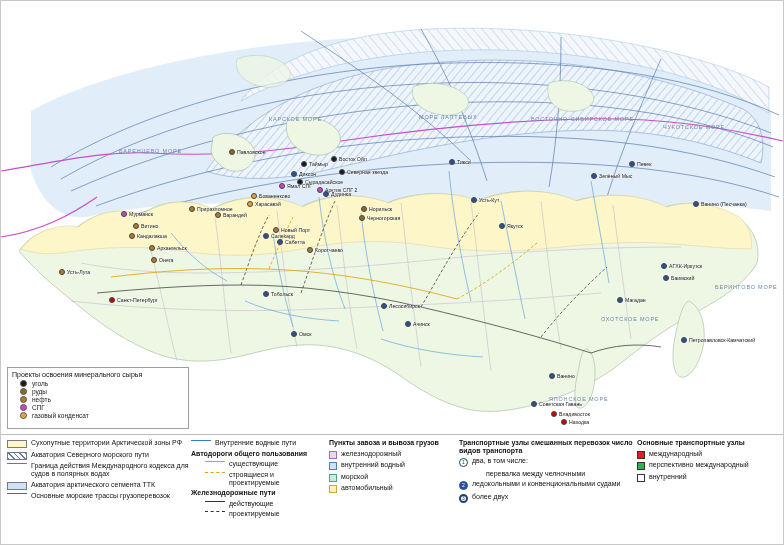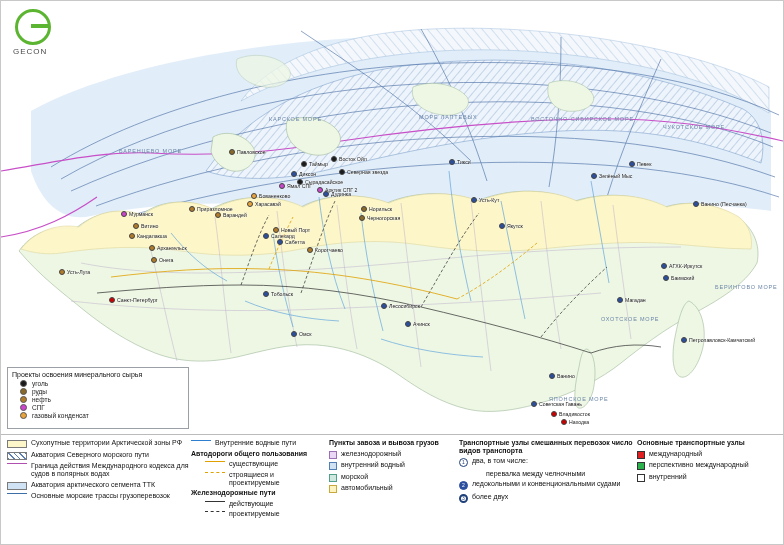--- a/index.html
+++ b/index.html
@@ -359,25 +359,20 @@
         <div style="position: absolute; left: 290px; top: 170px; display: flex; align-items: center; white-space: nowrap;">
           <span style="width: 6px; height: 6px; border-radius: 50%; background: rgb(43, 79, 158); border: 1px solid rgb(68, 68, 68); box-sizing: border-box; margin-right: 2px; flex: 0 0 auto;"></span>
           <span style="font-size: 5.2px; color: rgb(26, 26, 26); text-shadow: rgb(255, 255, 255) 0px 0px 2px, rgb(255, 255, 255) 0px 0px 2px;">Диксон</span>
         </div>
         <div style="position: absolute; left: 322px; top: 190px; display: flex; align-items: center; white-space: nowrap;">
           <span style="width: 6px; height: 6px; border-radius: 50%; background: rgb(43, 79, 158); border: 1px solid rgb(68, 68, 68); box-sizing: border-box; margin-right: 2px; flex: 0 0 auto;"></span>
           <span style="font-size: 5.2px; color: rgb(26, 26, 26); text-shadow: rgb(255, 255, 255) 0px 0px 2px, rgb(255, 255, 255) 0px 0px 2px;">Дудинка</span>
         </div>
       </div>
 
-    <div class="logo">
-      <div class="circle"></div>
-      <div class="gbar"></div>
-      <div class="gtext">GECON</div>
-    </div>
 
     <div class="min-legend">
       <div class="ttl">Проекты освоения минерального сырья</div>
       <div id="min-items">
           <div class="row">
             <span class="dot" style="background: rgb(26, 26, 26);"></span>
             <span>уголь</span>
           </div>
           <div class="row">
             <span class="dot" style="background: rgb(138, 106, 42);"></span>

